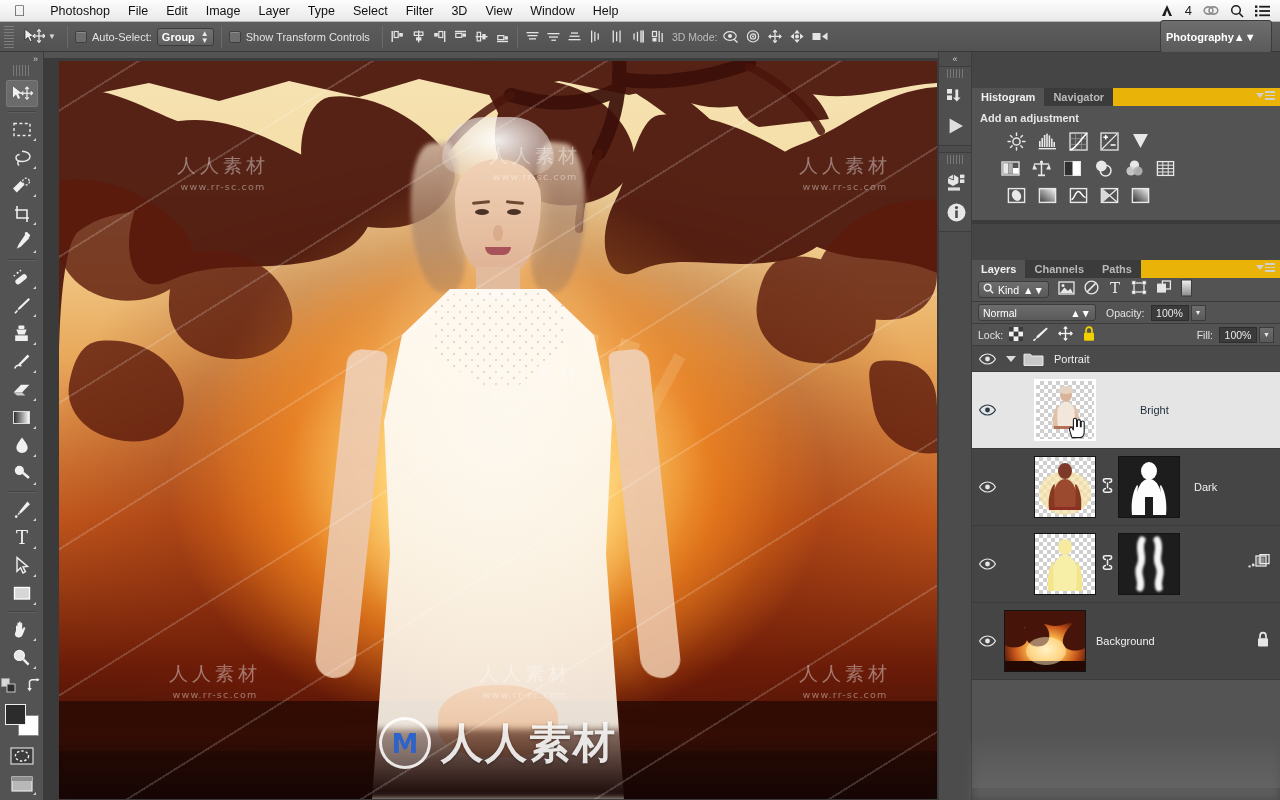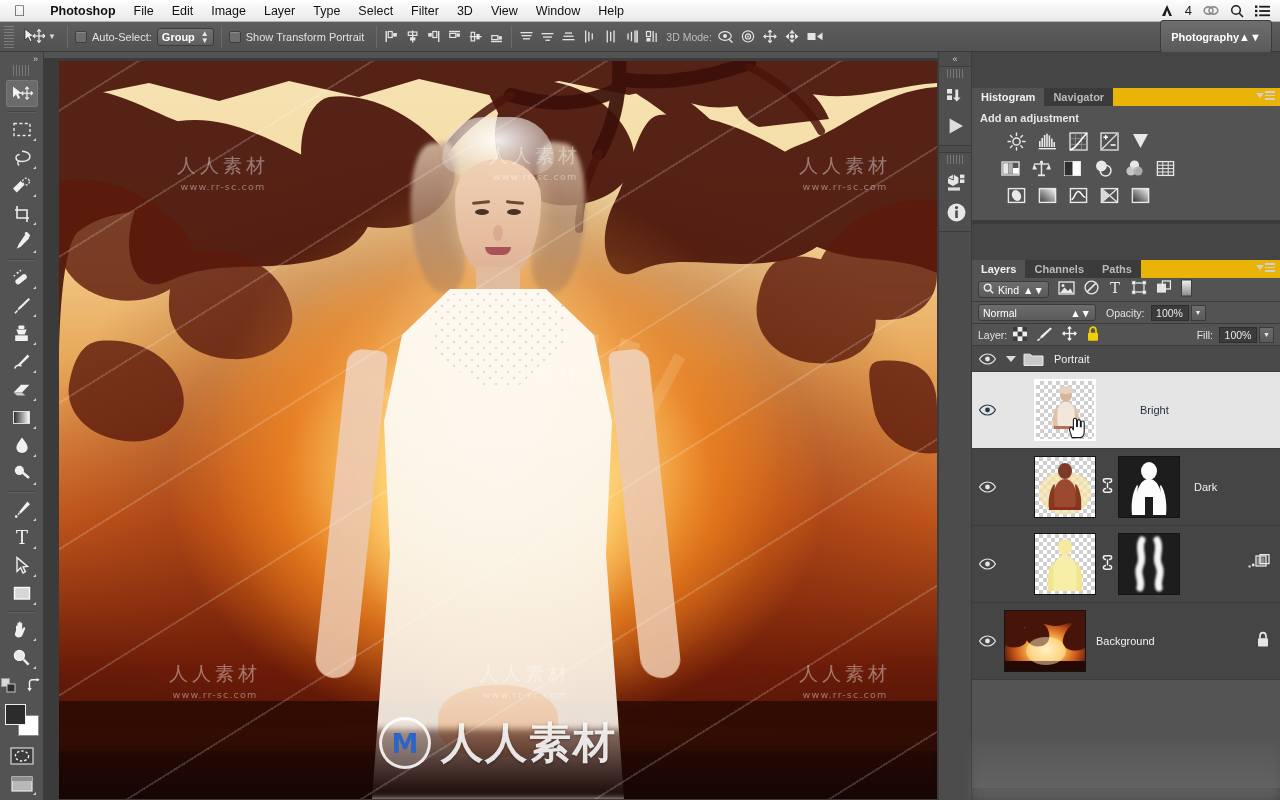--- a/index.html
+++ b/index.html
@@ -13,21 +13,21 @@
 
   
   .macbar {
     position: absolute; left: 0; top: 0; width: 1280px; height: 22px;
     background: linear-gradient(#fdfdfd, #e9e9e9);
     border-bottom: 1px solid #b4b4b4;
     display: flex; align-items: center; color: #111; font-size: 12.5px;
   }
   .apple-logo { margin: 0 16px 0 14px; font-size: 15px; line-height: 1; color: #1a1a1a; }
   .macbar .mitem { padding: 0 9px; line-height: 22px; white-space: nowrap; }
-  .macbar .mitem.bold { font-weight: bold; }
+  .macbar .mitem.bold { font-weight: normal; }
   .macbar .right { margin-left: auto; display: flex; align-items: center; padding-right: 10px; gap: 11px; }
   .macbar .right .ic { font-size: 13px; color: #1c1c1c; display:flex; align-items:center; }
 
   
   .optbar {
     position: absolute; left: 0; top: 22px; width: 1280px; height: 30px;
     background: linear-gradient(#5d5d5d, #525252);
     border-bottom: 1px solid #393939;
     display: flex; align-items: center; font-size: 11px; color: #e2e2e2;
   }
@@ -45,21 +45,21 @@
     border-radius: 3px; display: flex; align-items: center; padding: 0 4px;
     font-size: 11px; color: #fff; font-weight: bold; gap: 6px;
   }
   .combo .updown { font-size: 8px; line-height: 7px; display: flex; flex-direction: column; color: #e8e8e8; }
   .align-icons { display: flex; align-items: center; gap: 6px; }
   .align-icons svg { display: block; }
   .dmode { font-size: 10.5px; color: #bdbdbd; margin: 0 5px; }
   .ws-btn {
     margin-left: auto; margin-right: 8px; height: 33px; min-width: 112px;
     background: linear-gradient(#6e6e6e,#5a5a5a); border: 1px solid #3c3c3c; border-radius: 3px;
-    display: flex; align-items: center; justify-content: center; padding: 0 5px;
+    display: flex; align-items: center; justify-content: flex-start; padding: 0 5px;
     font-size: 11px; color: #fff; font-weight: bold;
   }
 
   
   .toolbar {
     position: absolute; left: 0; top: 52px; width: 44px; height: 748px;
     background: #535353; border-right: 1px solid #3c3c3c;
   }
   .tb-head { height: 13px; display:flex; align-items:center; justify-content:flex-end;
     padding-right: 5px; font-size: 9px; color: #c9c9c9; }
@@ -329,21 +329,21 @@
     <span class="opt-label">Auto-Select:</span>
     <span class="combo">
       <span>Group</span>
       <span class="updown">
           <i>▲</i>
           <i>▼</i>
         </span>
     </span>
     <div class="sep-v"></div>
     <span class="chk"></span>
-    <span class="opt-label">Show Transform Portrait</span>
+    <span class="opt-label">Show Transform Controls</span>
     <div class="sep-v"></div>
 
     <div class="align-icons">
       <span>
           <svg width="15" height="15" viewBox="0 0 15 15">
             <rect x="1.5" y="2" width="1.4" height="11" fill="#e4e4e4"></rect>
             <rect x="4.2" y="2.5" width="4" height="6" fill="none" stroke="#e4e4e4" stroke-width="1.2"></rect>
             <rect x="9.2" y="4" width="3.6" height="3.6" fill="#e4e4e4"></rect>
           </svg>
         </span>
@@ -1107,21 +1107,21 @@
       <span class="mode-select">
         <span>Normal</span>
         <span class="updown"><i>▲</i><i>▼</i></span>
       </span>
       <span style="margin-left:10px;">Opacity:</span>
       <span class="numbox" style="margin-left:6px;">100%</span>
       <span class="stepper">▼</span>
     </div>
 
     <div class="lock-row">
-      <span>Layer:</span>
+      <span>Lock:</span>
       <span class="lock-icons">
         <span>
           <svg width="14" height="14" viewBox="0 0 14 14">
               <rect width="14" height="14" fill="#f0f0f0"></rect>
               <g fill="#3b3b3b">
                 <rect x="0" y="0" width="4.6" height="4.6"></rect>
                 <rect x="9.4" y="0" width="4.6" height="4.6"></rect>
                 <rect x="4.6" y="4.6" width="4.8" height="4.8"></rect>
                 <rect x="0" y="9.4" width="4.6" height="4.6"></rect>
                 <rect x="9.4" y="9.4" width="4.6" height="4.6"></rect>

